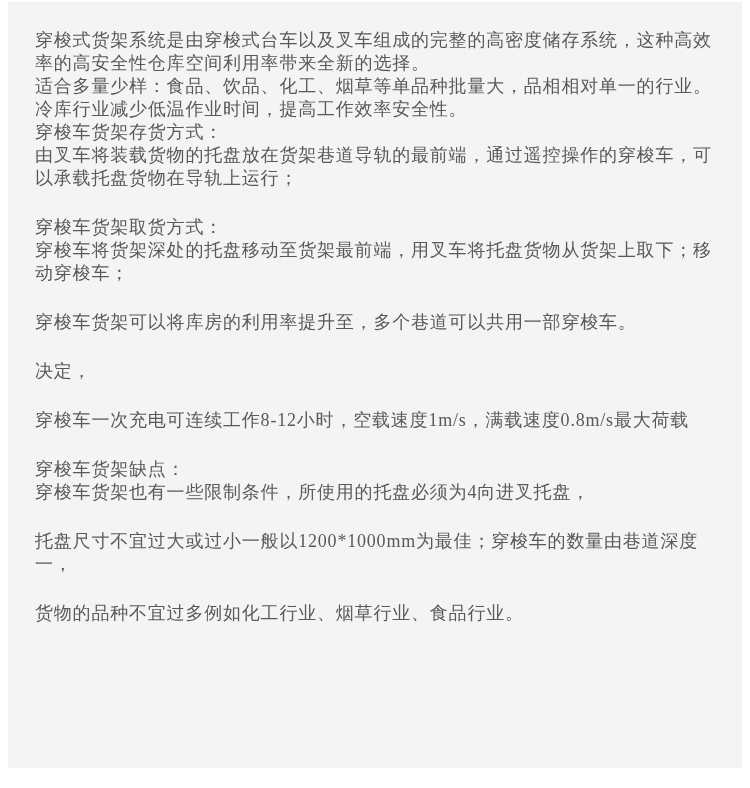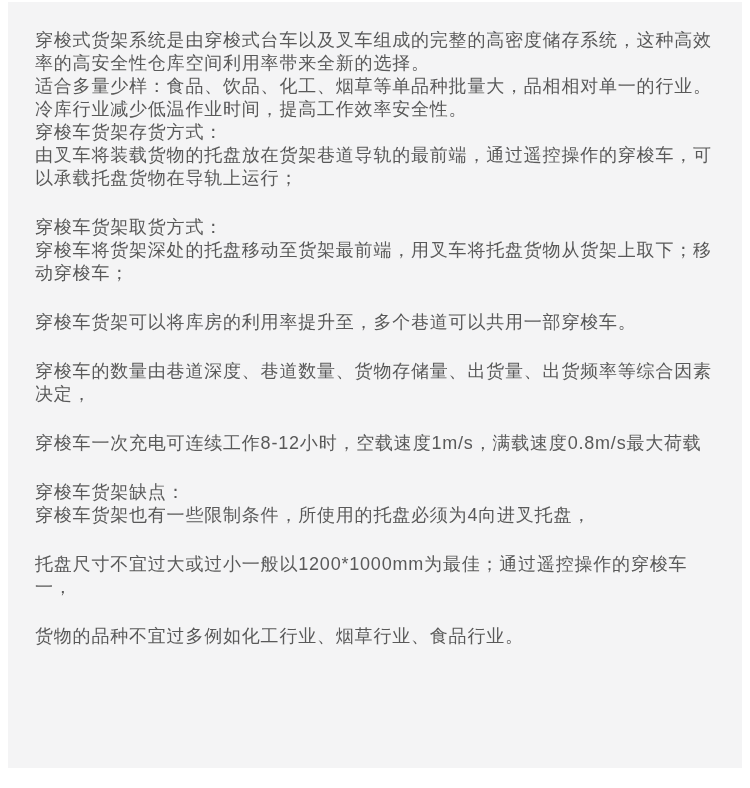--- a/index.html
+++ b/index.html
@@ -1,15 +1,15 @@
 <!DOCTYPE html>
 <html><head>
 <meta charset="utf-8">
 <style>
-  * { box-sizing: border-box; }
+  * { box-sizing: border-box; font-family: Liberation Serif, serif; }
   html, body {
     margin: 0;
     padding: 0;
     width: 750px;
     height: 788px;
     background: #ffffff;
     font-family: "Liberation Sans", "DejaVu Sans", sans-serif;
   }
   .panel {
     position: absolute;
@@ -54,38 +54,37 @@
       <div class="line">穿梭车货架取货方式：</div>
       <div class="line">穿梭车将货架深处的托盘移动至货架最前端，用叉车将托盘货物从货架上取下；移</div>
       <div class="line">动穿梭车；</div>
     </div>
 
     <div class="para">
       <div class="line">穿梭车货架可以将库房的利用率提升至，多个巷道可以共用一部穿梭车。</div>
     </div>
 
     <div class="para">
-      <div class="line">穿梭车的数量由巷道深度、巷道数量、货物存储量、出货量、出货频率等综合因素</div>
       <div class="line">决定，</div>
     </div>
 
     <div class="para">
     </div>
 
     <div class="para">
       <div class="line">穿梭车一次充电可连续工作8-12小时，空载速度1m/s，满载速度0.8m/s最大荷载</div>
     </div>
 
     <div class="para">
       <div class="line">穿梭车货架缺点：</div>
       <div class="line">穿梭车货架也有一些限制条件，所使用的托盘必须为4向进叉托盘，</div>
     </div>
 
     <div class="para">
-      <div class="line">托盘尺寸不宜过大或过小一般以1200*1000mm为最佳；通过遥控操作的穿梭车</div>
+      <div class="line">托盘尺寸不宜过大或过小一般以1200*1000mm为最佳；穿梭车的数量由巷道深度</div>
       <div class="line">一，</div>
     </div>
 
     <div class="para">
       <div class="line">货物的品种不宜过多例如化工行业、烟草行业、食品行业。</div>
     </div>
 
   </div>
 </div>
 

